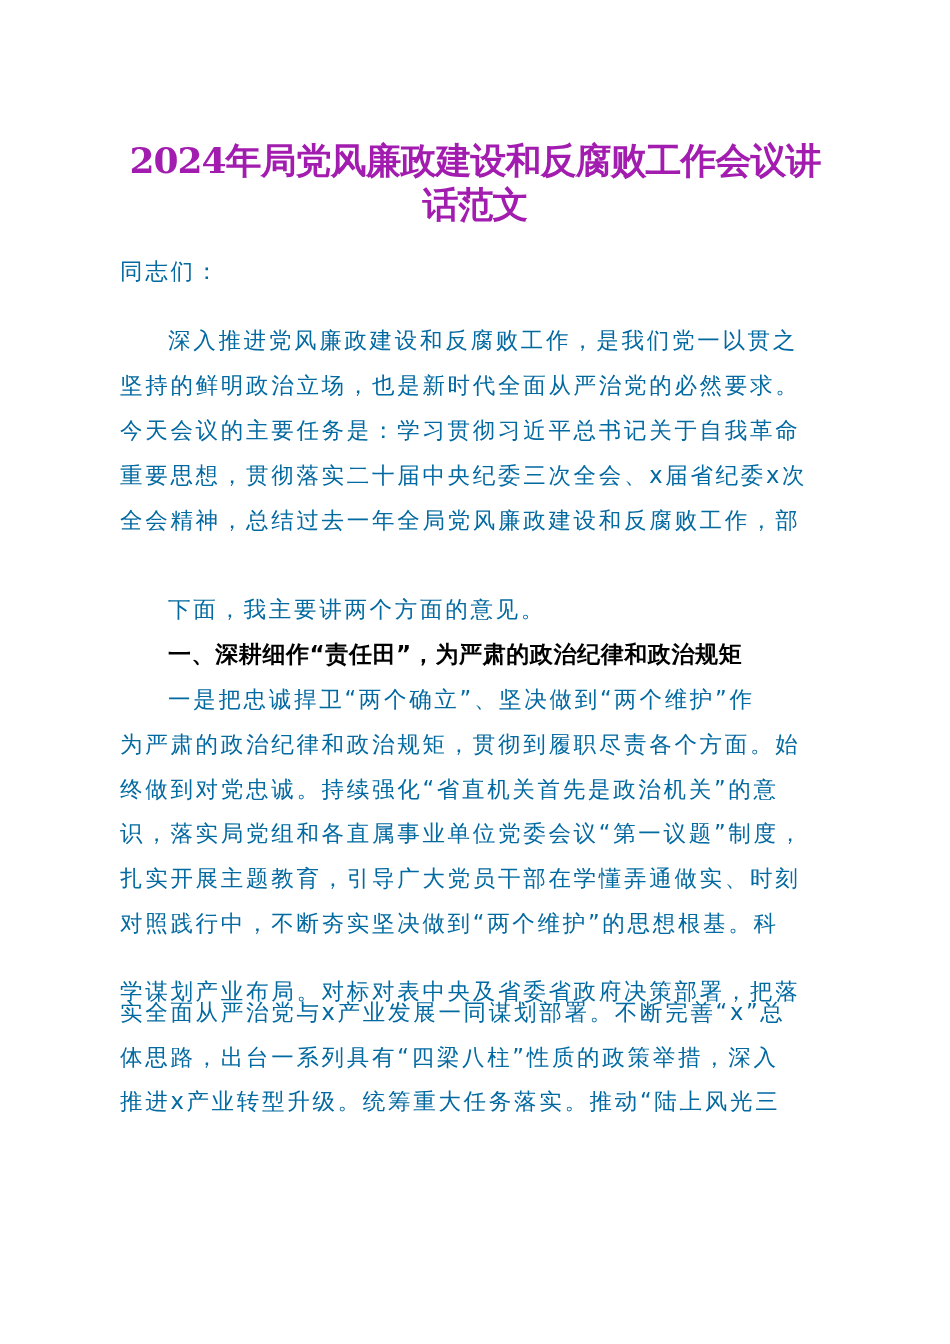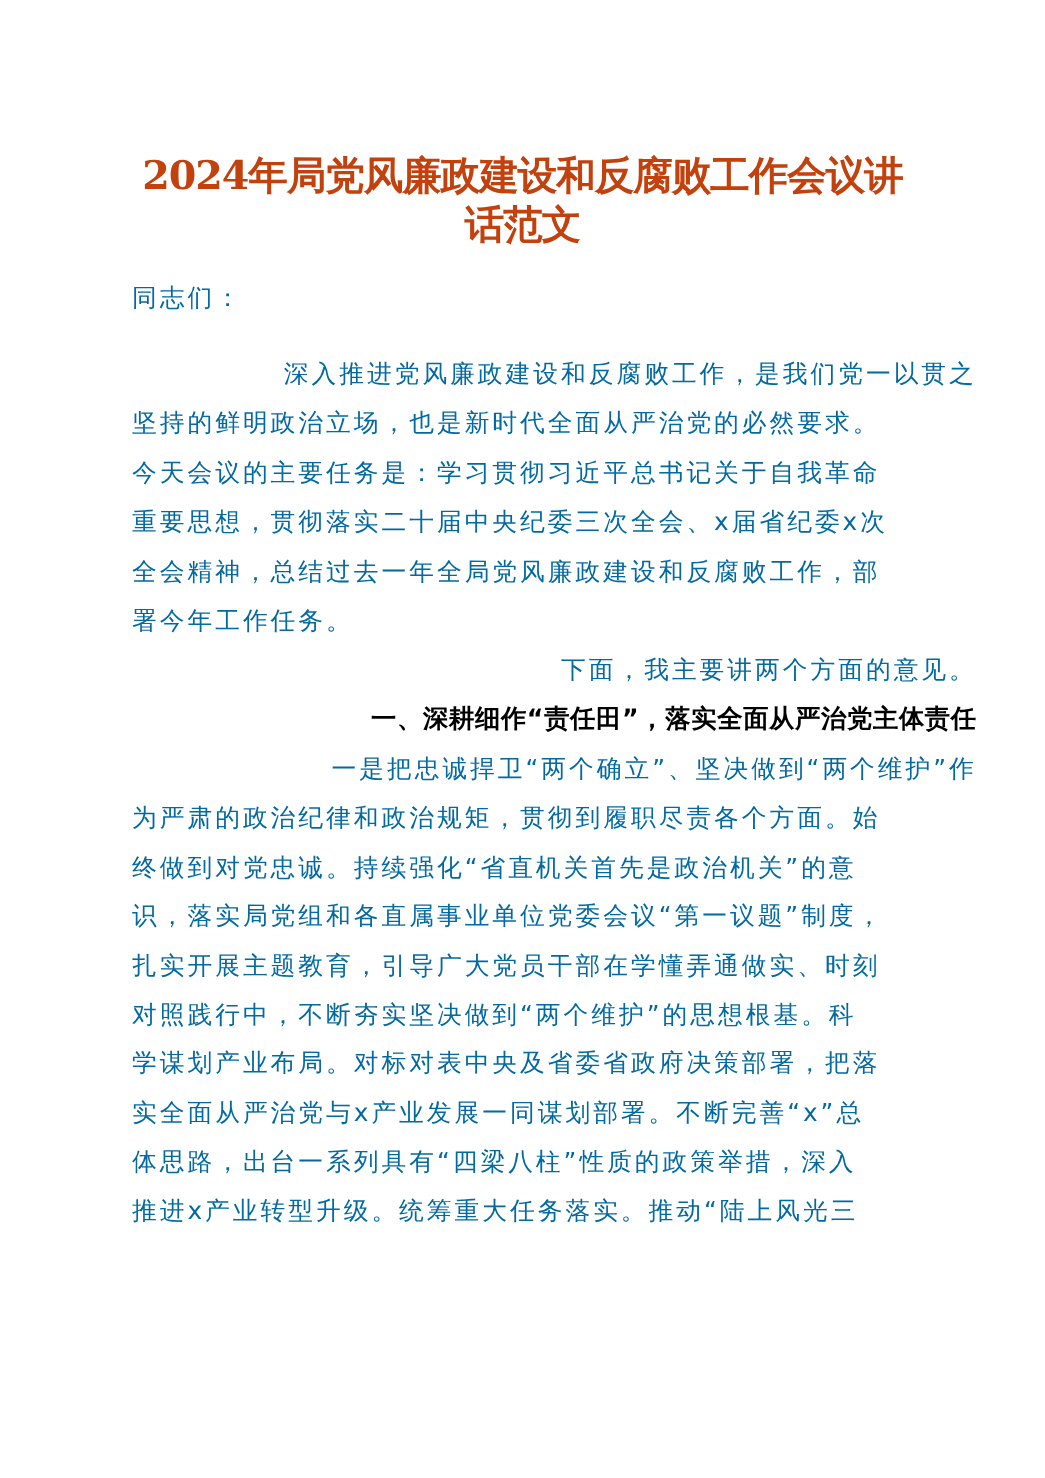--- a/index.html
+++ b/index.html
@@ -24,36 +24,36 @@
     .title {
       position: absolute;
       left: 120px;
       width: 710px;
       text-align: center;
       font-family: "DejaVu Serif", "Liberation Serif", serif;
       font-weight: bold;
       font-size: 36px;
       line-height: 44px;
       letter-spacing: -1px;
-      color: #c2410c;
+      color: #a21caf;
     }
     .title.l1 { top: 138px; }
     .title.l2 { top: 182px; }
     .line {
       position: absolute;
       left: 120px;
       width: 720px;
       white-space: nowrap;
       font-family: "DejaVu Sans", "Liberation Sans", sans-serif;
       font-size: 22.5px;
       line-height: 30px;
       color: #0369a1;
       letter-spacing: 2.7px;
     }
-    .line.indent { left: 168px; text-align: right; }
+    .line.indent { left: 168px; }
     .line.heading {
       font-weight: bold;
       letter-spacing: 0.6px;
       font-size: 23px;
       color: #000;
     }
   </style>
 </head>
 <body>
 
@@ -61,26 +61,25 @@
   <div class="title l1">2024年局党风廉政建设和反腐败工作会议讲</div>
   <div class="title l2">话范文</div>
 
   <div class="line" style="top:256px">同志们：</div>
 
   <div class="line indent" style="top:325px">深入推进党风廉政建设和反腐败工作，是我们党一以贯之</div>
   <div class="line" style="top:370px">坚持的鲜明政治立场，也是新时代全面从严治党的必然要求。</div>
   <div class="line" style="top:415px">今天会议的主要任务是：学习贯彻习近平总书记关于自我革命</div>
   <div class="line" style="top:460px">重要思想，贯彻落实二十届中央纪委三次全会、x届省纪委x次</div>
   <div class="line" style="top:505px">全会精神，总结过去一年全局党风廉政建设和反腐败工作，部</div>
-  <div class="line" style="top:550px">署今年工作任务。</div>
   <div class="line indent" style="top:594px">下面，我主要讲两个方面的意见。</div>
-  <div class="line indent heading" style="top:639px">一、深耕细作“责任田”，落实全面从严治党主体责任</div>
+  <div class="line indent heading" style="top:639px">一、深耕细作“责任田”，为严肃的政治纪律和政治规矩</div>
   <div class="line indent" style="top:684px">一是把忠诚捍卫“两个确立”、坚决做到“两个维护”作</div>
   <div class="line" style="top:774px">终做到对党忠诚。持续强化“省直机关首先是政治机关”的意</div>
   <div class="line" style="top:729px">为严肃的政治纪律和政治规矩，贯彻到履职尽责各个方面。始</div>
   <div class="line" style="top:818px">识，落实局党组和各直属事业单位党委会议“第一议题”制度，</div>
   <div class="line" style="top:863px">扎实开展主题教育，引导广大党员干部在学懂弄通做实、时刻</div>
   <div class="line" style="top:908px">对照践行中，不断夯实坚决做到“两个维护”的思想根基。科</div>
-  <div class="line" style="top:952px">学谋划产业布局。对标对表中央及省委省政府决策部署，把落</div>
+  <div class="line" style="top:976px">学谋划产业布局。对标对表中央及省委省政府决策部署，把落</div>
   <div class="line" style="top:997px">实全面从严治党与x产业发展一同谋划部署。不断完善“x”总</div>
   <div class="line" style="top:1086px">推进x产业转型升级。统筹重大任务落实。推动“陆上风光三</div>
   <div class="line" style="top:1042px">体思路，出台一系列具有“四梁八柱”性质的政策举措，深入</div>
 </div>
 
 </body></html>

